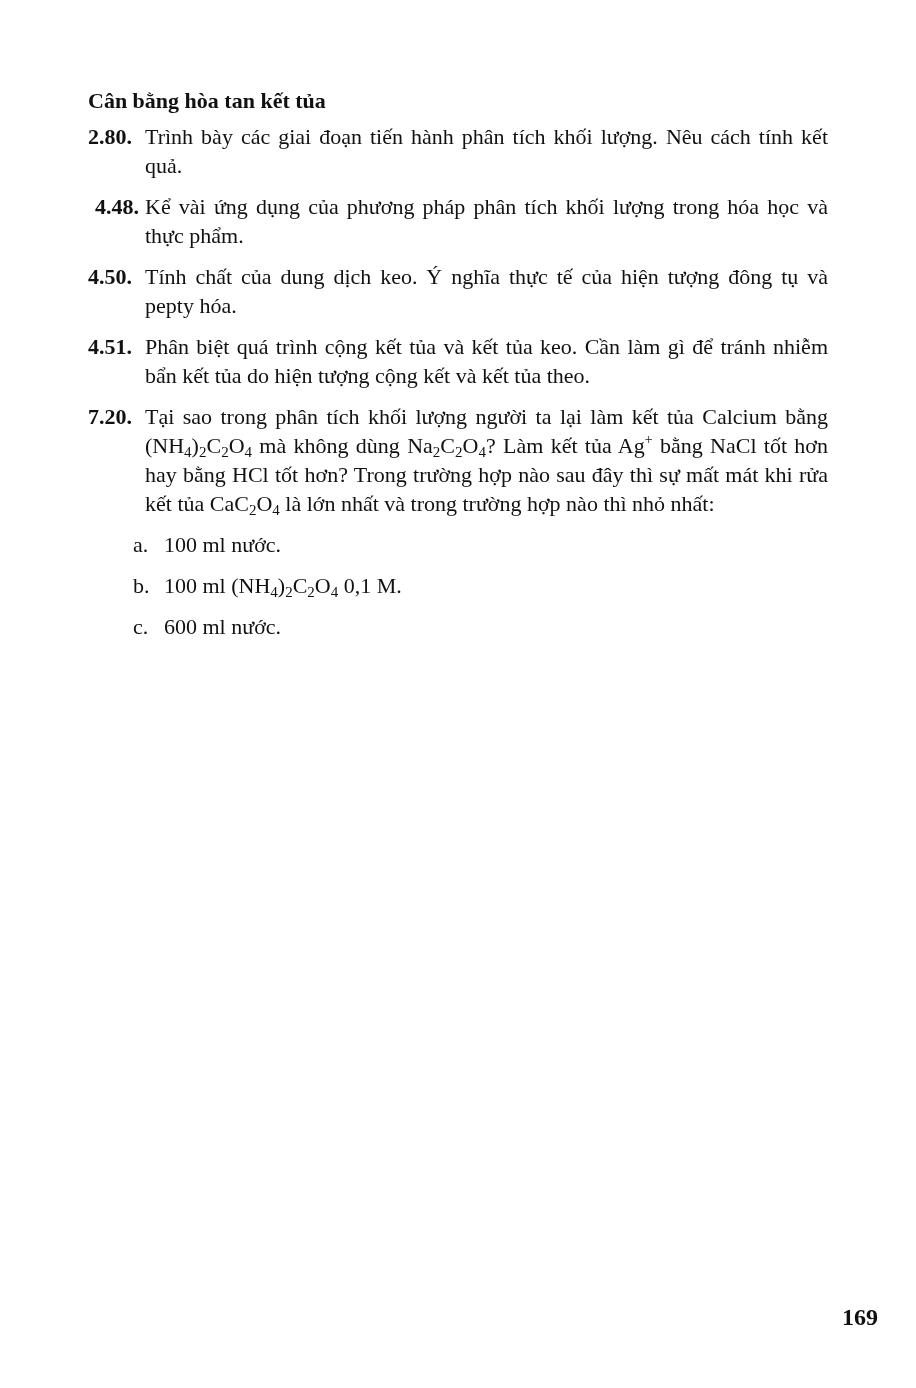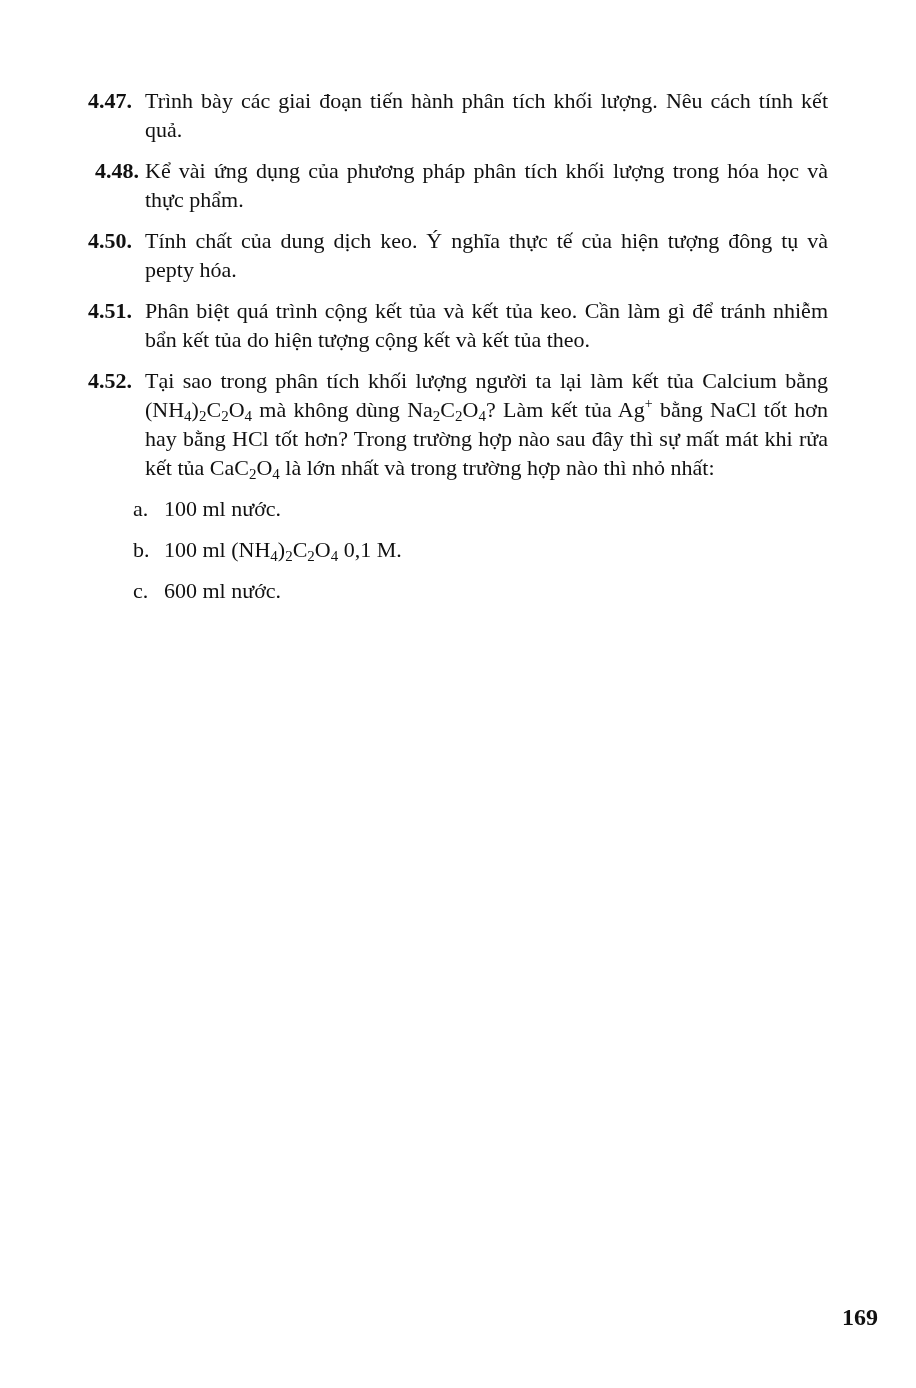--- a/index.html
+++ b/index.html
@@ -80,45 +80,46 @@
       font-weight: bold;
       font-size: 24px;
       line-height: 24px;
       text-align: right;
     }
   </style>
 </head>
 <body>
 
 <div class="page">
+  <div class="section-title">Cân bằng hòa tan kết tủa</div>
 
 
   <div class="question">
-    <span class="qnum">4.47.</span>
+    <span class="qnum">2.80.</span>
     <span class="qtext">Trình bày các giai đoạn tiến hành phân tích khối lượng. Nêu cách tính kết quả.</span>
   </div>
 
   <div class="question indent-num">
     <span class="qnum">4.48.</span>
     <span class="qtext">Kể vài ứng dụng của phương pháp phân tích khối lượng trong hóa học và thực phẩm.</span>
   </div>
 
 
   <div class="question">
     <span class="qnum">4.50.</span>
     <span class="qtext">Tính chất của dung dịch keo. Ý nghĩa thực tế của hiện tượng đông tụ và pepty hóa.</span>
   </div>
 
   <div class="question">
     <span class="qnum">4.51.</span>
     <span class="qtext">Phân biệt quá trình cộng kết tủa và kết tủa keo. Cần làm gì để tránh nhiễm bẩn kết tủa do hiện tượng cộng kết và kết tủa theo.</span>
   </div>
 
   <div class="question">
-    <span class="qnum">4.52.</span>
+    <span class="qnum">7.20.</span>
     <span class="qtext"><span>Tại sao trong phân tích khối lượng người ta lại làm kết tủa Calcium bằng </span><span><span>(NH</span><sub>4</sub><span>)</span><sub>2</sub><span>C</span><sub>2</sub><span>O</span><sub>4</sub></span><span> mà không dùng </span><span><span>Na</span><sub>2</sub><span>C</span><sub>2</sub><span>O</span><sub>4</sub></span><span>? Làm kết tủa </span><span><span>Ag</span><sup>+</sup></span><span> bằng NaCl tốt hơn hay bằng HCl tốt hơn? Trong trường hợp nào sau đây thì sự mất mát khi rửa kết tủa </span><span><span>CaC</span><sub>2</sub><span>O</span><sub>4</sub></span><span> là lớn nhất và trong trường hợp nào thì nhỏ nhất:</span></span>
   </div>
 
   <div class="options">
     <div class="option">
       <span class="olabel">a.</span>
       <span>100 ml nước.</span>
     </div>
     <div class="option">
       <span class="olabel">b.</span>

